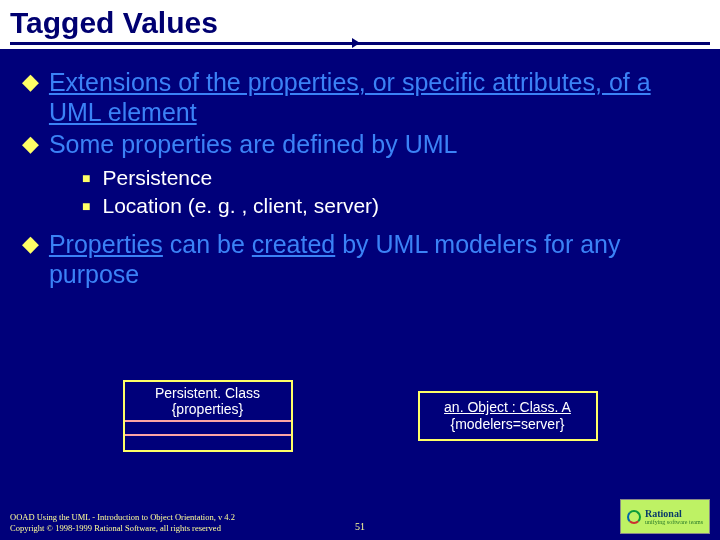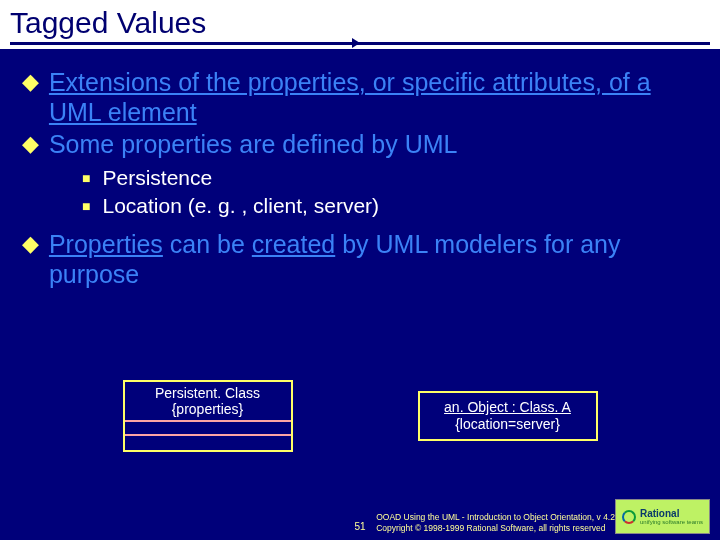--- a/index.html
+++ b/index.html
@@ -11,21 +11,21 @@
     position: relative;
     overflow: hidden;
   }
   .title-bar {
     background: #ffffff;
     padding: 6px 10px 4px 10px;
     position: relative;
   }
   .title-text {
     font-size: 30px;
-    font-weight: normal;
+    font-weight: bold;
     color: #000070;
   }
   .title-underline {
     height: 3px;
     background: #000070;
     margin-top: 2px;
     position: relative;
   }
   .title-underline::after {
     content: "";
@@ -110,21 +110,22 @@
     line-height: 17px;
     align-self: center;
   }
   .footer {
     position: absolute;
     bottom: 6px;
     left: 10px;
     right: 10px;
     display: flex;
     align-items: flex-end;
-    justify-content: flex-end;
+    justify-content: space-between;
+    font-family: Liberation Serif, serif;
   }
   .footer-left {
     color: #ffff99;
     font-size: 8.5px;
     line-height: 11px;
   }
   .footer-center {
     position: absolute;
     left: 50%;
     transform: translateX(-50%);
@@ -204,21 +205,21 @@
   <div class="class-box">
     <div class="section">
       <div>Persistent. Class</div>
       <div>{properties}</div>
     </div>
     <div class="section empty"></div>
     <div class="section empty"></div>
   </div>
   <div class="object-box">
     <div><span class="u">an. Object : Class. A</span></div>
-    <div>{location=server}</div>
+    <div>{modelers=server}</div>
   </div>
 </div>
 
 <div class="footer">
   <div class="footer-left">
     <div>OOAD Using the UML - Introduction to Object Orientation, v 4.2</div>
     <div>Copyright © 1998-1999 Rational Software, all rights reserved</div>
   </div>
   <div class="footer-center">51</div>
   <div class="footer-right">

